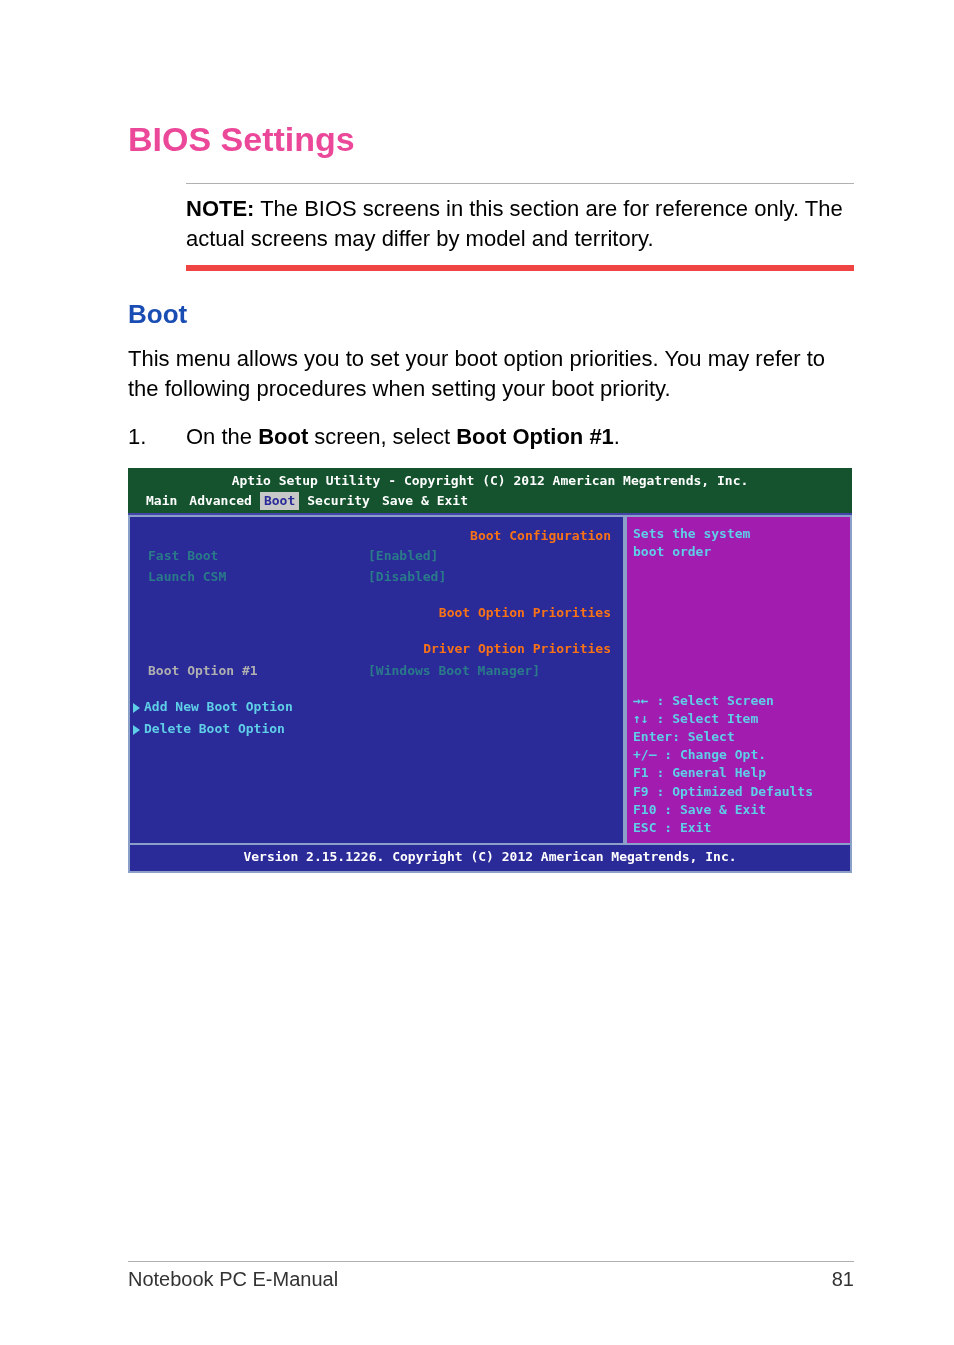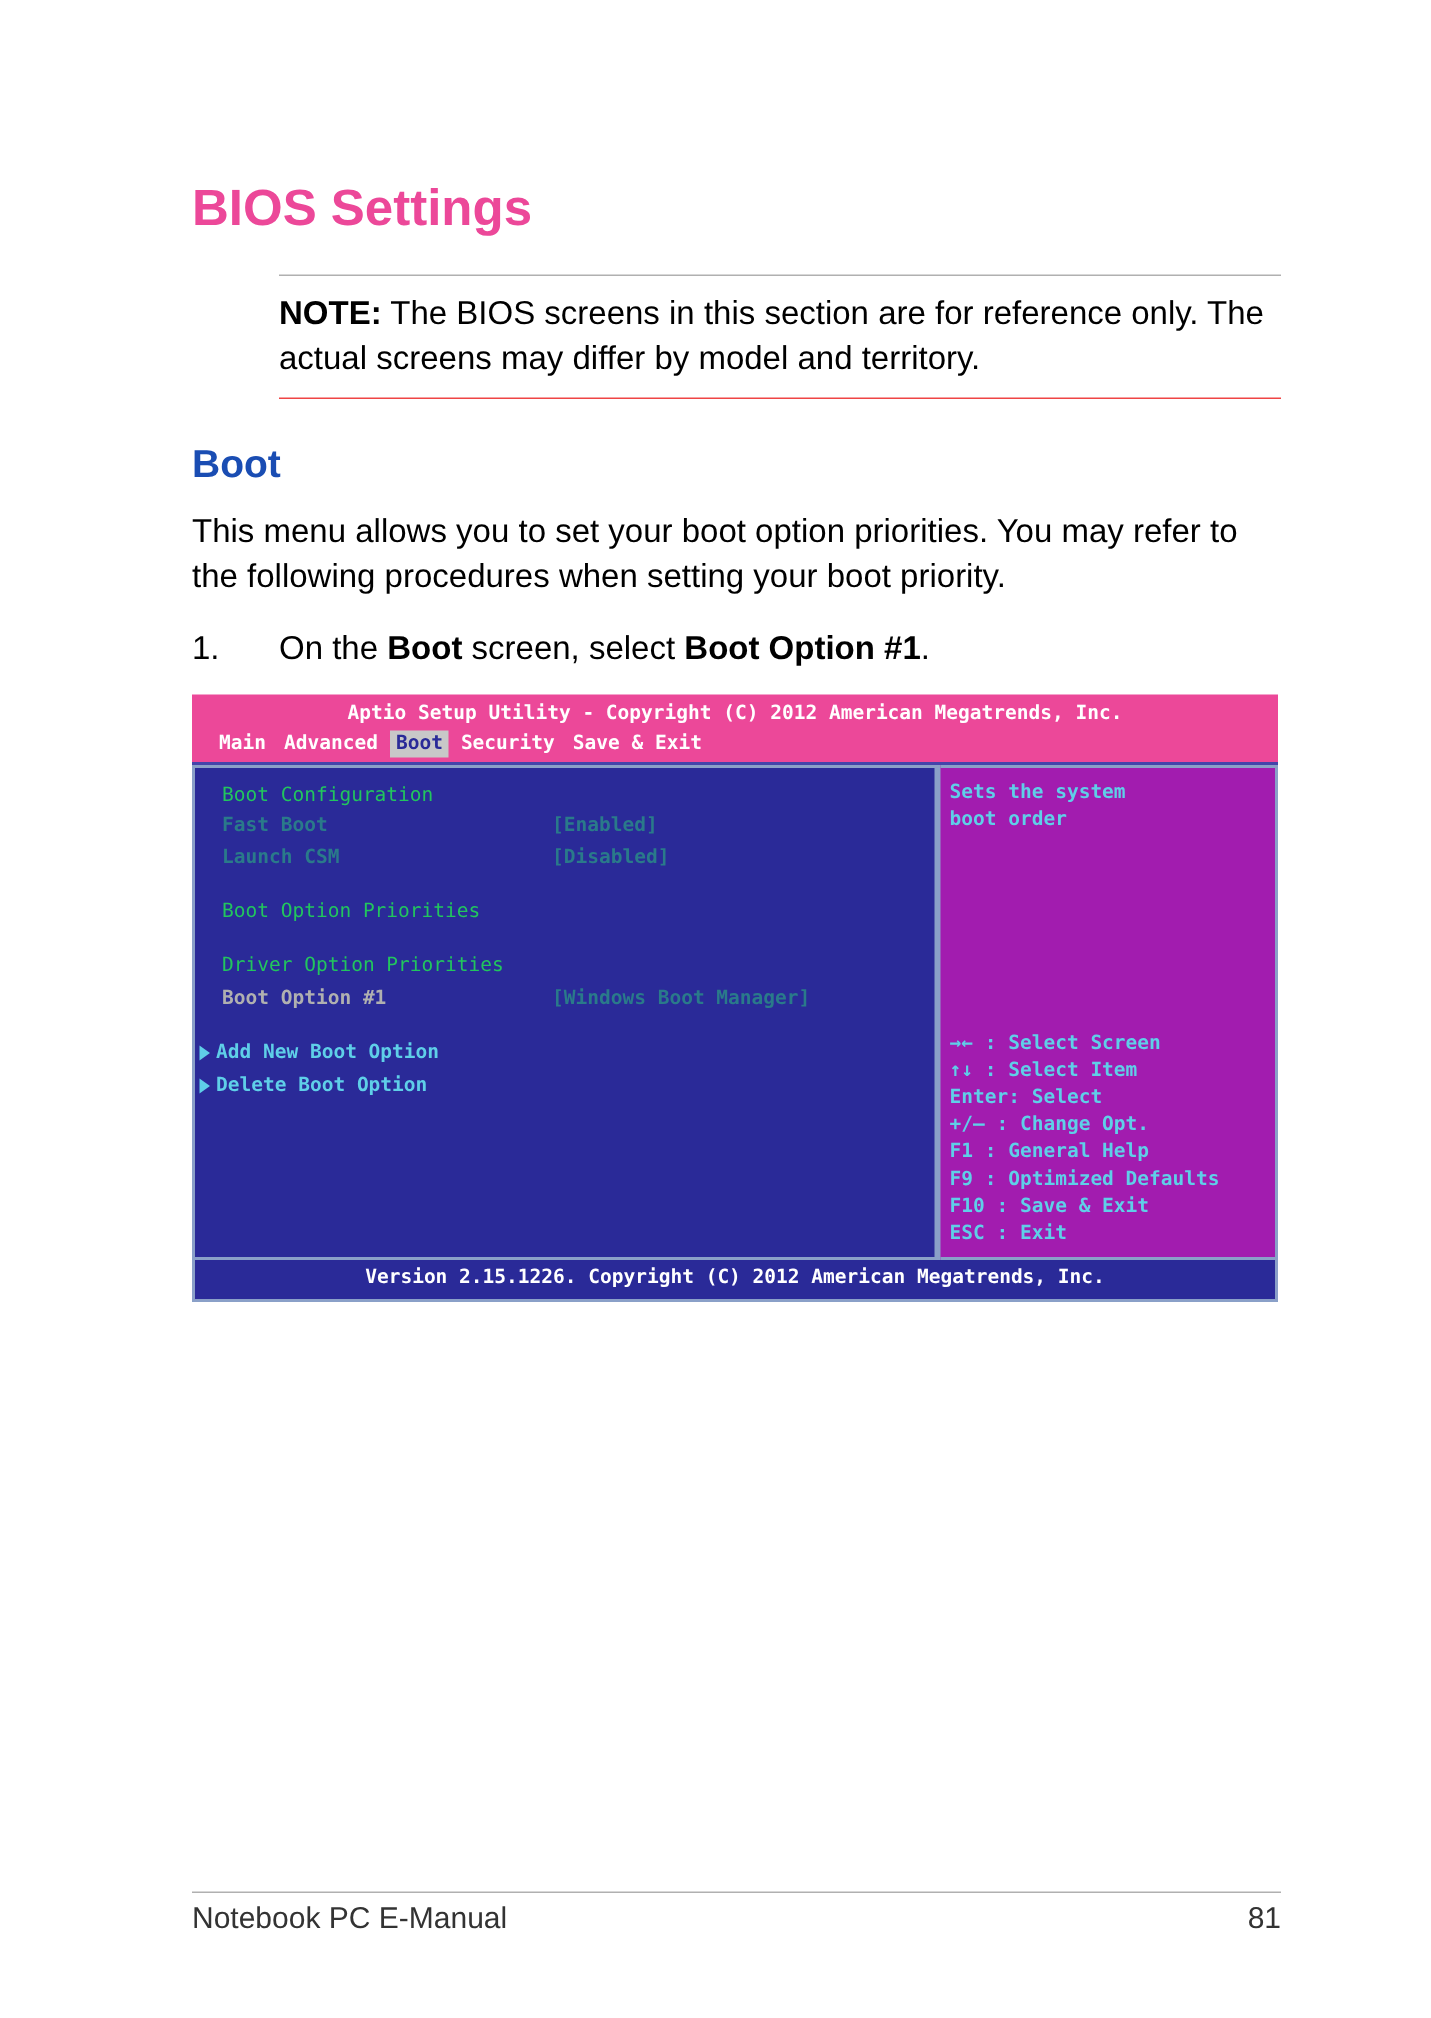--- a/index.html
+++ b/index.html
@@ -24,21 +24,21 @@
     color: #ec4899;
     font-size: 34px;
     font-weight: 700;
     margin: 0 0 24px 0;
     letter-spacing: 0px;
   }
   .note-block {
     margin-left: 58px;
     margin-right: 0;
     border-top: 1px solid #b0b0b0;
-    border-bottom: 1px solid #ef4444;
+    border-bottom: 6px solid #ef4444;
     padding: 10px 0 12px 0;
     font-size: 22px;
     line-height: 1.35;
   }
   .note-block b { font-weight: 700; }
   h2.sub {
     color: #1a4db3;
     font-size: 26px;
     font-weight: 700;
     margin: 28px 0 14px 0;
@@ -60,21 +60,21 @@
   
   .bios {
     width: 724px;
     margin-left: 0px;
     font-family: "Lucida Console", Monaco, monospace;
     font-size: 13px;
     line-height: 1.4;
     color: #fff;
   }
   .bios-header {
-    background: #ec4899;
+    background: #14532d;
     padding: 2px 6px 0 6px;
   }
   .bios-title {
     text-align: center;
     color: #fff;
     font-weight: 700;
     padding-top: 2px;
   }
   .bios-tabs {
     display: flex;
@@ -91,21 +91,21 @@
   }
   .bios-left {
     flex: 1;
     background: #2a2a98;
     padding: 10px 12px 8px 18px;
     border: 2px solid #8aa0c8;
     border-right: 4px solid #8aa0c8;
     min-height: 330px;
     box-sizing: border-box;
   }
-  .bios-left .label { color: #22c55e; font-weight: 400; }
+  .bios-left .label { color: #f97316; font-weight: 700; text-align: right; }
   .bios-left .inactive { color: #2a7a8a; font-weight: 700; }
   .bios-left .selected-row .k { color: #b0b0b0; font-weight: 700; }
   .bios-left .selected-row .v { color: #b0b0b0; font-weight: 700; }
   .bios-left .row { display: flex; margin: 2px 0; }
   .bios-left .row .k { width: 220px; }
   .bios-left .row .v { flex: 1; color: #2a7a8a; font-weight: 700; }
   .bios-left .section { margin: 18px 0 4px 0; }
   .bios-left .bluelink { color: #5fcfe8; font-weight: 700; }
   .tri {
     display: inline-block;

